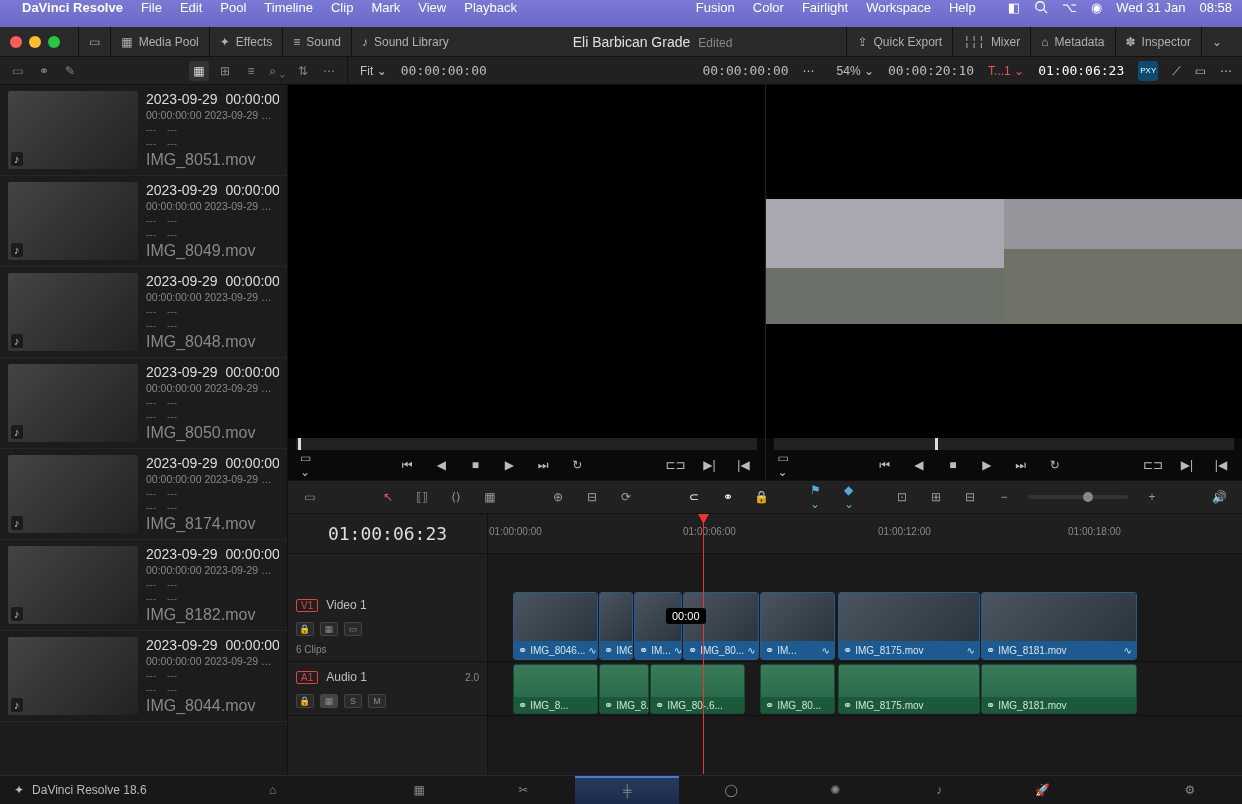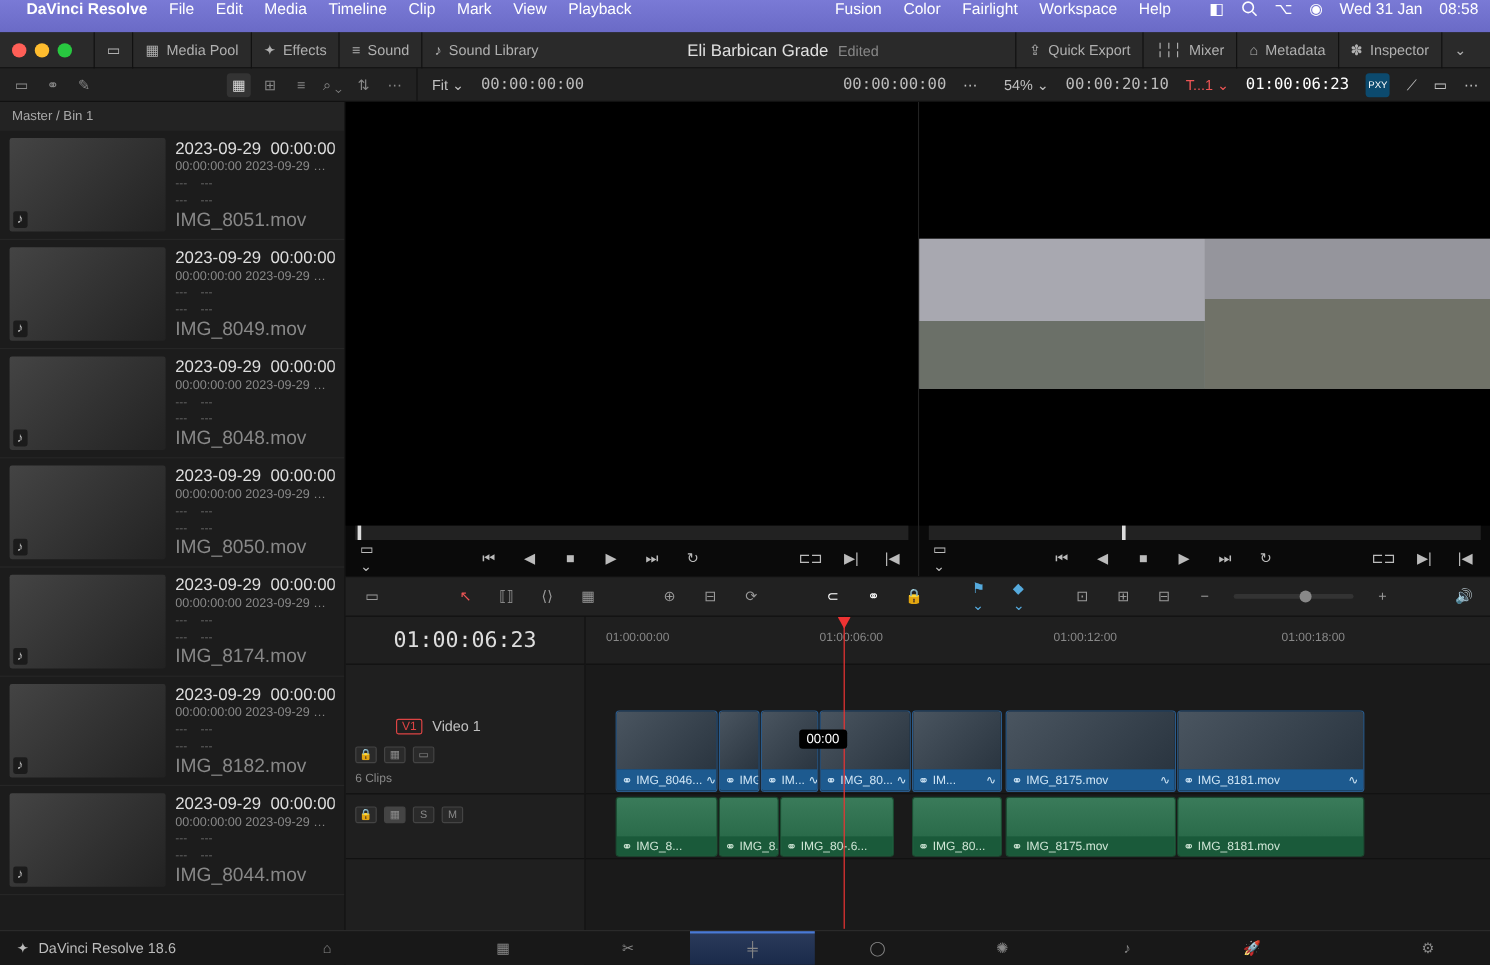--- a/index.html
+++ b/index.html
@@ -46,21 +46,21 @@
 .scrub .mark { position:absolute; width:3px; height:12px; background:#ddd; top:0; }
 .transport { height:30px; display:flex; align-items:center; justify-content:center; gap:16px; padding:0 12px; }
 .tbtn { width:18px; height:18px; color:#bbb; display:flex; align-items:center; justify-content:center; }
 .toolbar2 { height:34px; background:#212121; display:flex; align-items:center; padding:0 12px; gap:14px; border-top:1px solid #111; border-bottom:1px solid #111; }
 .tb-ic { width:20px; height:20px; color:#999; display:flex; align-items:center; justify-content:center; }
 .tlwrap { flex:1; display:flex; background:#1a1a1a; overflow:hidden; }
 .tlhead { width:200px; background:#1f1f1f; border-right:1px solid #111; }
 .tlhead .tch { height:40px; display:flex; align-items:center; justify-content:center; font-size:18px; color:#ddd; font-family:ui-monospace,monospace; border-bottom:1px solid #111; }
 .track-h { border-bottom:1px solid #111; padding:4px 8px; }
 .track-h .row1 { display:flex; align-items:center; gap:8px; height:22px; }
-.badge { border:1px solid #d44; color:#d44; padding:0 4px; font-size:10px; border-radius:2px;margin-left:34px; }
+.badge { border:1px solid #d44; color:#d44; padding:0 4px; font-size:10px; border-radius:2px; }
 .track-h .row2 { display:flex; gap:6px; height:22px; align-items:center; margin-top:2px; }
 .sq { width:18px; height:14px; border:1px solid #444; border-radius:2px; font-size:9px; display:flex; align-items:center; justify-content:center; color:#888; background:#2a2a2a; }
 .tlbody { flex:1; position:relative; overflow:hidden; }
 .ruler { height:40px; background:#1f1f1f; border-bottom:1px solid #111; position:relative; }
 .rlabel { position:absolute; top:12px; color:#888; font-size:10px; }
 .playhead { position:absolute; top:0; width:1px; background:#e33; height:260px; z-index:10; }
 .playhead::before { content:''; position:absolute; top:0; left:-5px; width:11px; height:10px; background:#e33; clip-path:polygon(0 0,100% 0,50% 100%); }
 .vtrack { height:72px; background:#1a1a1a; border-bottom:1px solid #111; position:relative; margin-top:36px;}
 .atrack { height:54px; background:#1a1a1a; border-bottom:1px solid #111; position:relative; }
 .tclip { position:absolute; top:2px; height:68px; border-radius:3px; overflow:hidden; display:flex; flex-direction:column; border:1px solid #2a5a8a; }
@@ -81,21 +81,21 @@
 .zoom-slider .knob { position:absolute; width:10px; height:10px; background:#888; border-radius:50%; top:-3px; left:55px; }
 </style>
 </head>
 <body>
 
 <div class="menubar">
   <span class="apple"></span>
   <span class="app">DaVinci Resolve</span>
   <span class="m">File</span>
   <span class="m">Edit</span>
-  <span class="m">Media</span>
+  <span class="m">Pool</span>
   <span class="m">Timeline</span>
   <span class="m">Clip</span>
   <span class="m">Mark</span>
   <span class="m">View</span>
   <span class="m">Playback</span>
   <span class="spacer"></span>
   <span class="m">Fusion</span>
   <span class="m">Color</span>
   <span class="m">Fairlight</span>
   <span class="m">Workspace</span>
@@ -181,21 +181,20 @@
     <span class="tc" style="color:#fff">01:00:06:23</span>
     <span class="ibar" style="background:#0c4a6e;color:#fff;font-size:8px;padding:0 3px">PXY</span>
     <span>⟋</span>
     <span>▭</span>
     <span>⋯</span>
   </div>
 </div>
 
 <div class="main">
   <div class="pool">
-    <div class="pool-h">Master / Bin 1</div>
     <div id="pool-list">
         <div class="clip">
           <div class="thumb">
             <span class="aud">♪</span>
           </div>
   <div class="clipmeta">
             <div class="l1">2023-09-29&nbsp;&nbsp;00:00:00:00</div>
             <div class="l2">00:00:00:00   2023-09-29   Cam iPhone...</div>
             <div class="l3">---&nbsp;&nbsp;&nbsp;&nbsp;---</div>
             <div class="l3">---&nbsp;&nbsp;&nbsp;&nbsp;---</div>
@@ -367,31 +366,36 @@
               <span>Video 1</span>
             </div>
           <div class="row2">
               <span class="sq">🔒</span>
               <span class="sq">▦</span>
               <span class="sq">▭</span>
             </div>
           <div style="color:#888;font-size:10px;margin-top:4px">6 Clips</div>
         </div>
         <div class="track-h" style="height:54px">
+          <div class="row1">
+              <span class="badge">A1</span>
+              <span>Audio 1</span>
+              <span style="margin-left:auto;color:#888;font-size:10px">2.0</span>
+            </div>
           <div class="row2">
               <span class="sq">🔒</span>
               <span class="sq" style="background:#444">▦</span>
               <span class="sq">S</span>
               <span class="sq">M</span>
             </div>
         </div>
       </div>
       <div class="tlbody">
         <div class="ruler">
-          <span class="rlabel" style="left:17px">01:00:00:00</span>
+          <span class="rlabel" style="left:1px">01:00:00:00</span>
           <span class="rlabel" style="left:195px">01:00:06:00</span>
           <span class="rlabel" style="left:390px">01:00:12:00</span>
           <span class="rlabel" style="left:580px">01:00:18:00</span>
         </div>
         <div class="playhead" style="left:215px"></div>
         <div class="vtrack" id="vtrack">
             <div class="tclip" style="left: 25px; width: 85px;">
               <div class="th"></div>
               <div class="lbl"><span class="link">⚭</span>IMG_8046...<span style="margin-left:auto">∿</span></div>
             </div>

